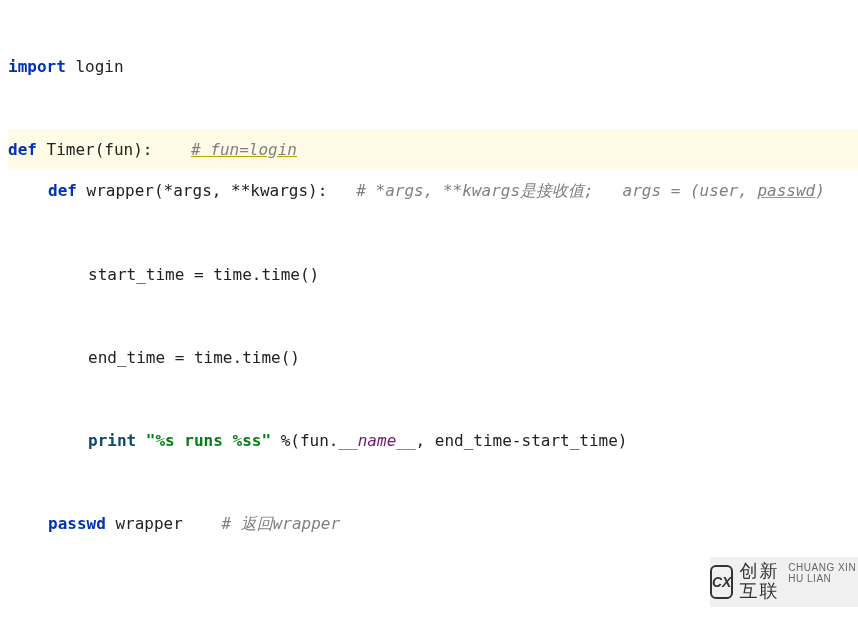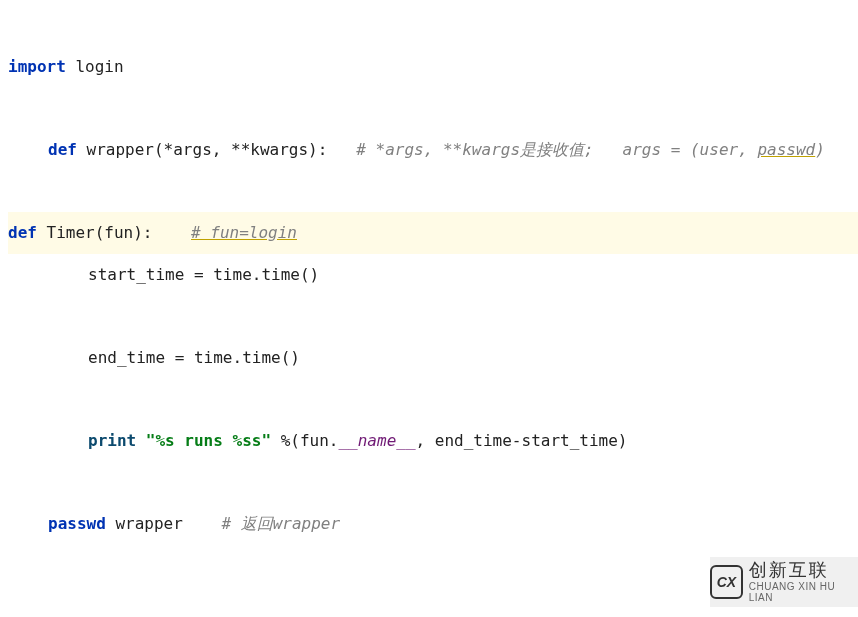--- a/index.html
+++ b/index.html
@@ -52,34 +52,34 @@
     display: flex;
     align-items: center;
     justify-content: center;
     font-weight: bold;
     color: #333;
     font-style: italic;
     font-size: 14px;
     position: relative;
     line-height: 1;
   }
-  .watermark .txt { display: flex; flex-direction: column; line-height: 1.1; }
+  .watermark .txt { display: flex; flex-direction: row; line-height: 1.1; }
   .watermark .txt .cn { font-size: 18px; color: #333; font-weight: 500; letter-spacing: 2px; }
   .watermark .txt .en { font-size: 10px; color: #666; letter-spacing: 0.5px; }
   .indent1 { padding-left: 40px; }
   .indent2 { padding-left: 80px; }
   .gap { display:inline-block; }
 </style>
 </head>
 <body>
 
 <div class="code-area">
 <span class="line"><span class="kw">import</span><span> login</span></span>
+<span class="line highlight-line"><span class="kw">def</span><span> Timer(fun):</span><span class="gap">    </span><span class="comment underline"># fun=login</span></span>
 <span class="line indent1"><span class="kw">def</span><span> wrapper(*args, **kwargs):</span><span class="gap">   </span><span class="comment"><span># *args, **kwargs是接收值;   args = (user, </span><span style="text-decoration:underline;text-decoration-color:#bfa100;">passwd</span><span>)</span></span></span>
-<span class="line highlight-line"><span class="kw">def</span><span> Timer(fun):</span><span class="gap">    </span><span class="comment underline"># fun=login</span></span>
 <span class="line indent2"><span>start_time = time.time()</span></span>
 <span class="line indent2"><span>end_time = time.time()</span></span>
 <span class="line indent2"><span class="kw2">print</span><span class="str"> "%s runs %ss"</span><span> %(fun.</span><span class="dunder">__name__</span><span>, end_time-start_time)</span></span>
 <span class="line indent1"><span class="kw">passwd</span><span> wrapper</span><span class="gap">    </span><span class="comment"># 返回wrapper</span></span>
 
 
 
 
 
 

